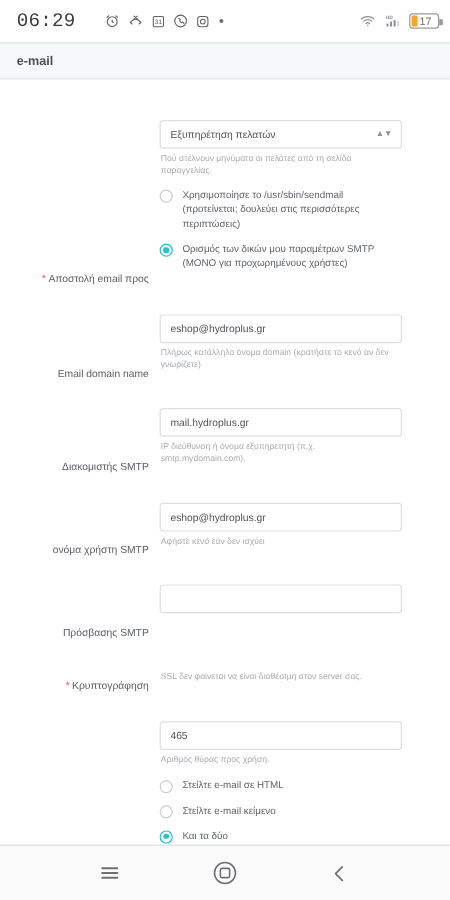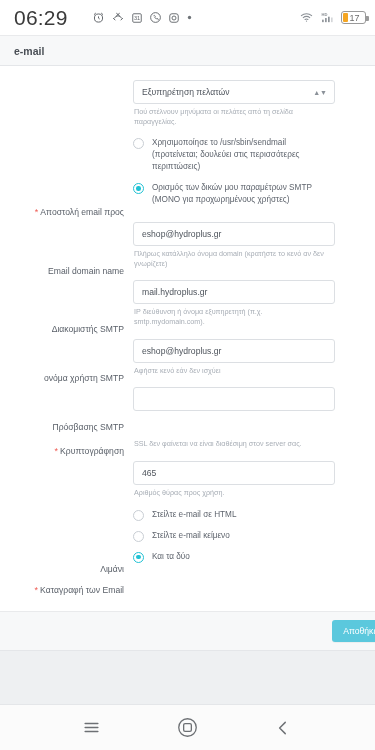--- a/index.html
+++ b/index.html
@@ -16,25 +16,26 @@
   .statusbar {
     height: 36px;
     background: #ffffff;
     display: flex;
     align-items: center;
     padding: 0 9px 0 14px;
     border-bottom: 1px solid #e9eaec;
   }
   .sb-left { display: flex; align-items: center; gap: 6px; flex: 1; }
   .sb-time {
-    font-size: 21px;
+    font-size: 16px;
     color: #3a3a3a;
     letter-spacing: .2px;
     font-weight: 400;
     margin-right: 18px;
+    font-family: Liberation Mono, monospace;
   }
   .sb-ico { display: inline-flex; align-items: center; justify-content: center; }
   .sb-right { display: flex; align-items: center; gap: 6px; }
   .batt {
     width: 25px; height: 13px;
     border: 1.3px solid #9a9a9a;
     border-radius: 3px;
     position: relative;
     display: flex; align-items: center;
     padding: 1px;
@@ -89,21 +90,21 @@
   .row-label {
     width: 133px;
     min-width: 133px;
     text-align: right;
     padding: 5px 9px 0 0;
     font-size: 8.6px;
     color: #5a6069;
     line-height: 1.35;
   }
   .req { color: #ee5a52; font-size: 9px; margin-right: 2px; }
-  .row-field { flex: 1; padding-right: 22px; }
+  .row-field { flex: 1; padding-right: 22px; margin-top: 20px; }
 
   .inp {
     width: 100%;
     height: 24px;
     border: 1px solid #dcdfe3;
     border-radius: 3px;
     padding: 0 8px;
     font-size: 8.6px;
     color: #4e545c;
     font-family: "Liberation Sans", sans-serif;

